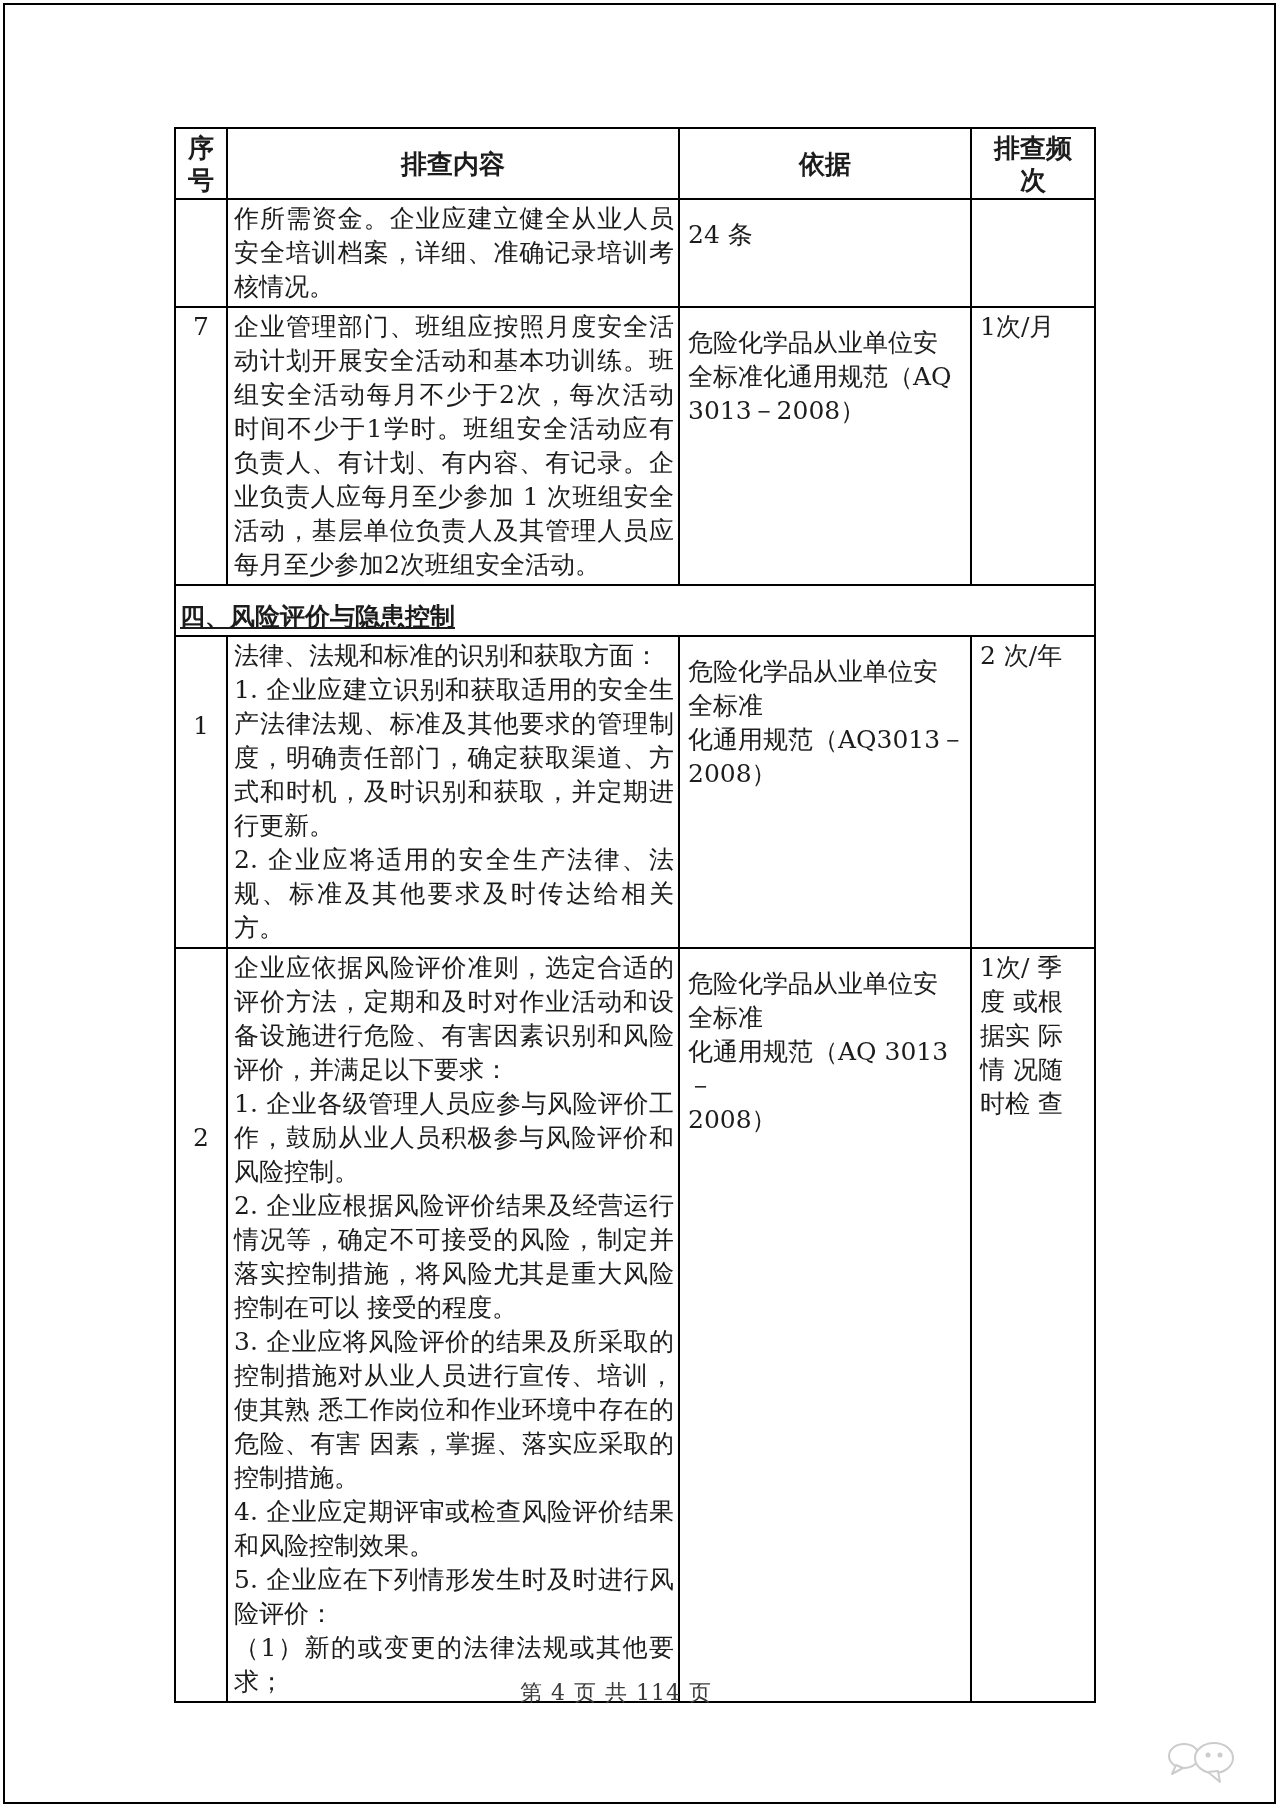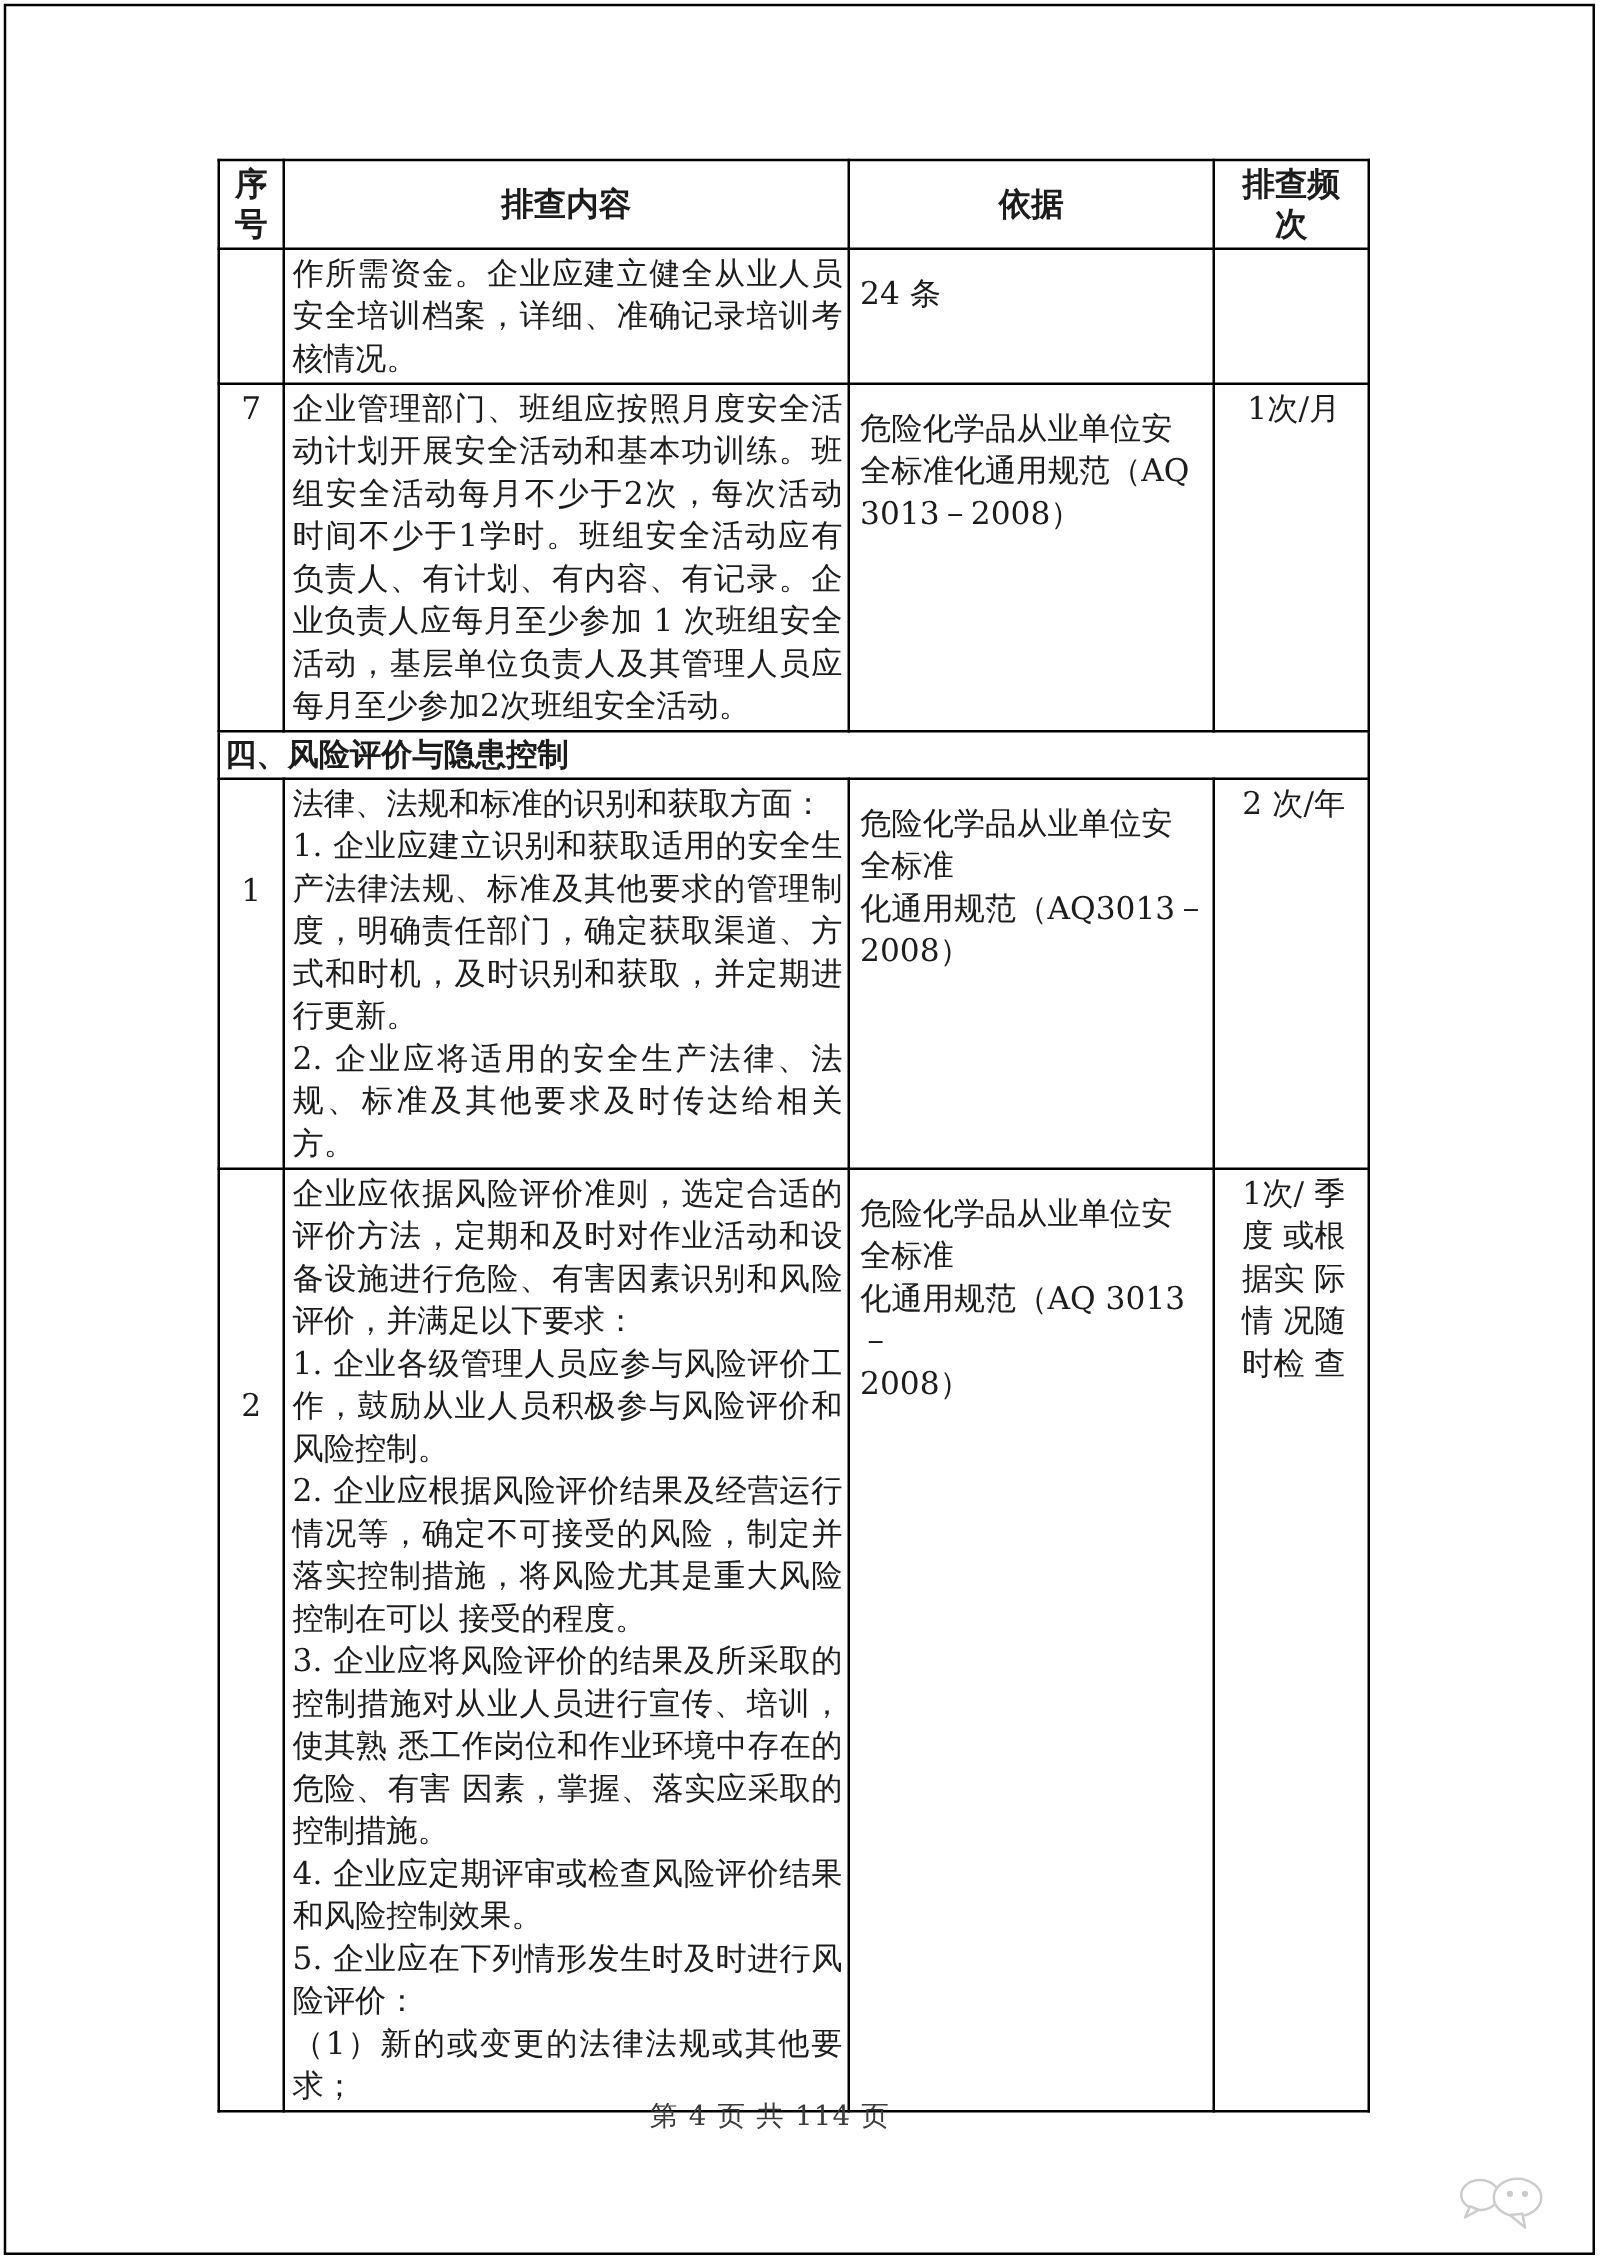--- a/index.html
+++ b/index.html
@@ -54,28 +54,28 @@
     text-align:justify;
   }
   td.content-cell p{margin:0;}
   td.basis-cell{
     padding:18px 4px 2px 8px;
     white-space:pre-wrap;
   }
   td.freq-cell{
     padding:2px 4px 2px 8px;
     white-space:pre-wrap;
-    text-align:center;
   }
   td.section-cell{
     font-weight:bold;
-    padding:1px 4px 1px 4px;
+    padding:14px 4px 1px 4px;
     font-size:26px;
     line-height:33px;
     height:33px;
+    text-decoration:underline;
   }
   .footer{
     position:absolute;
     left:156px;width:920px;top:1678px;
     text-align:center;
     font-size:22px;
     color:#3a3a3a;
     letter-spacing:1px;
   }
   .watermark{

